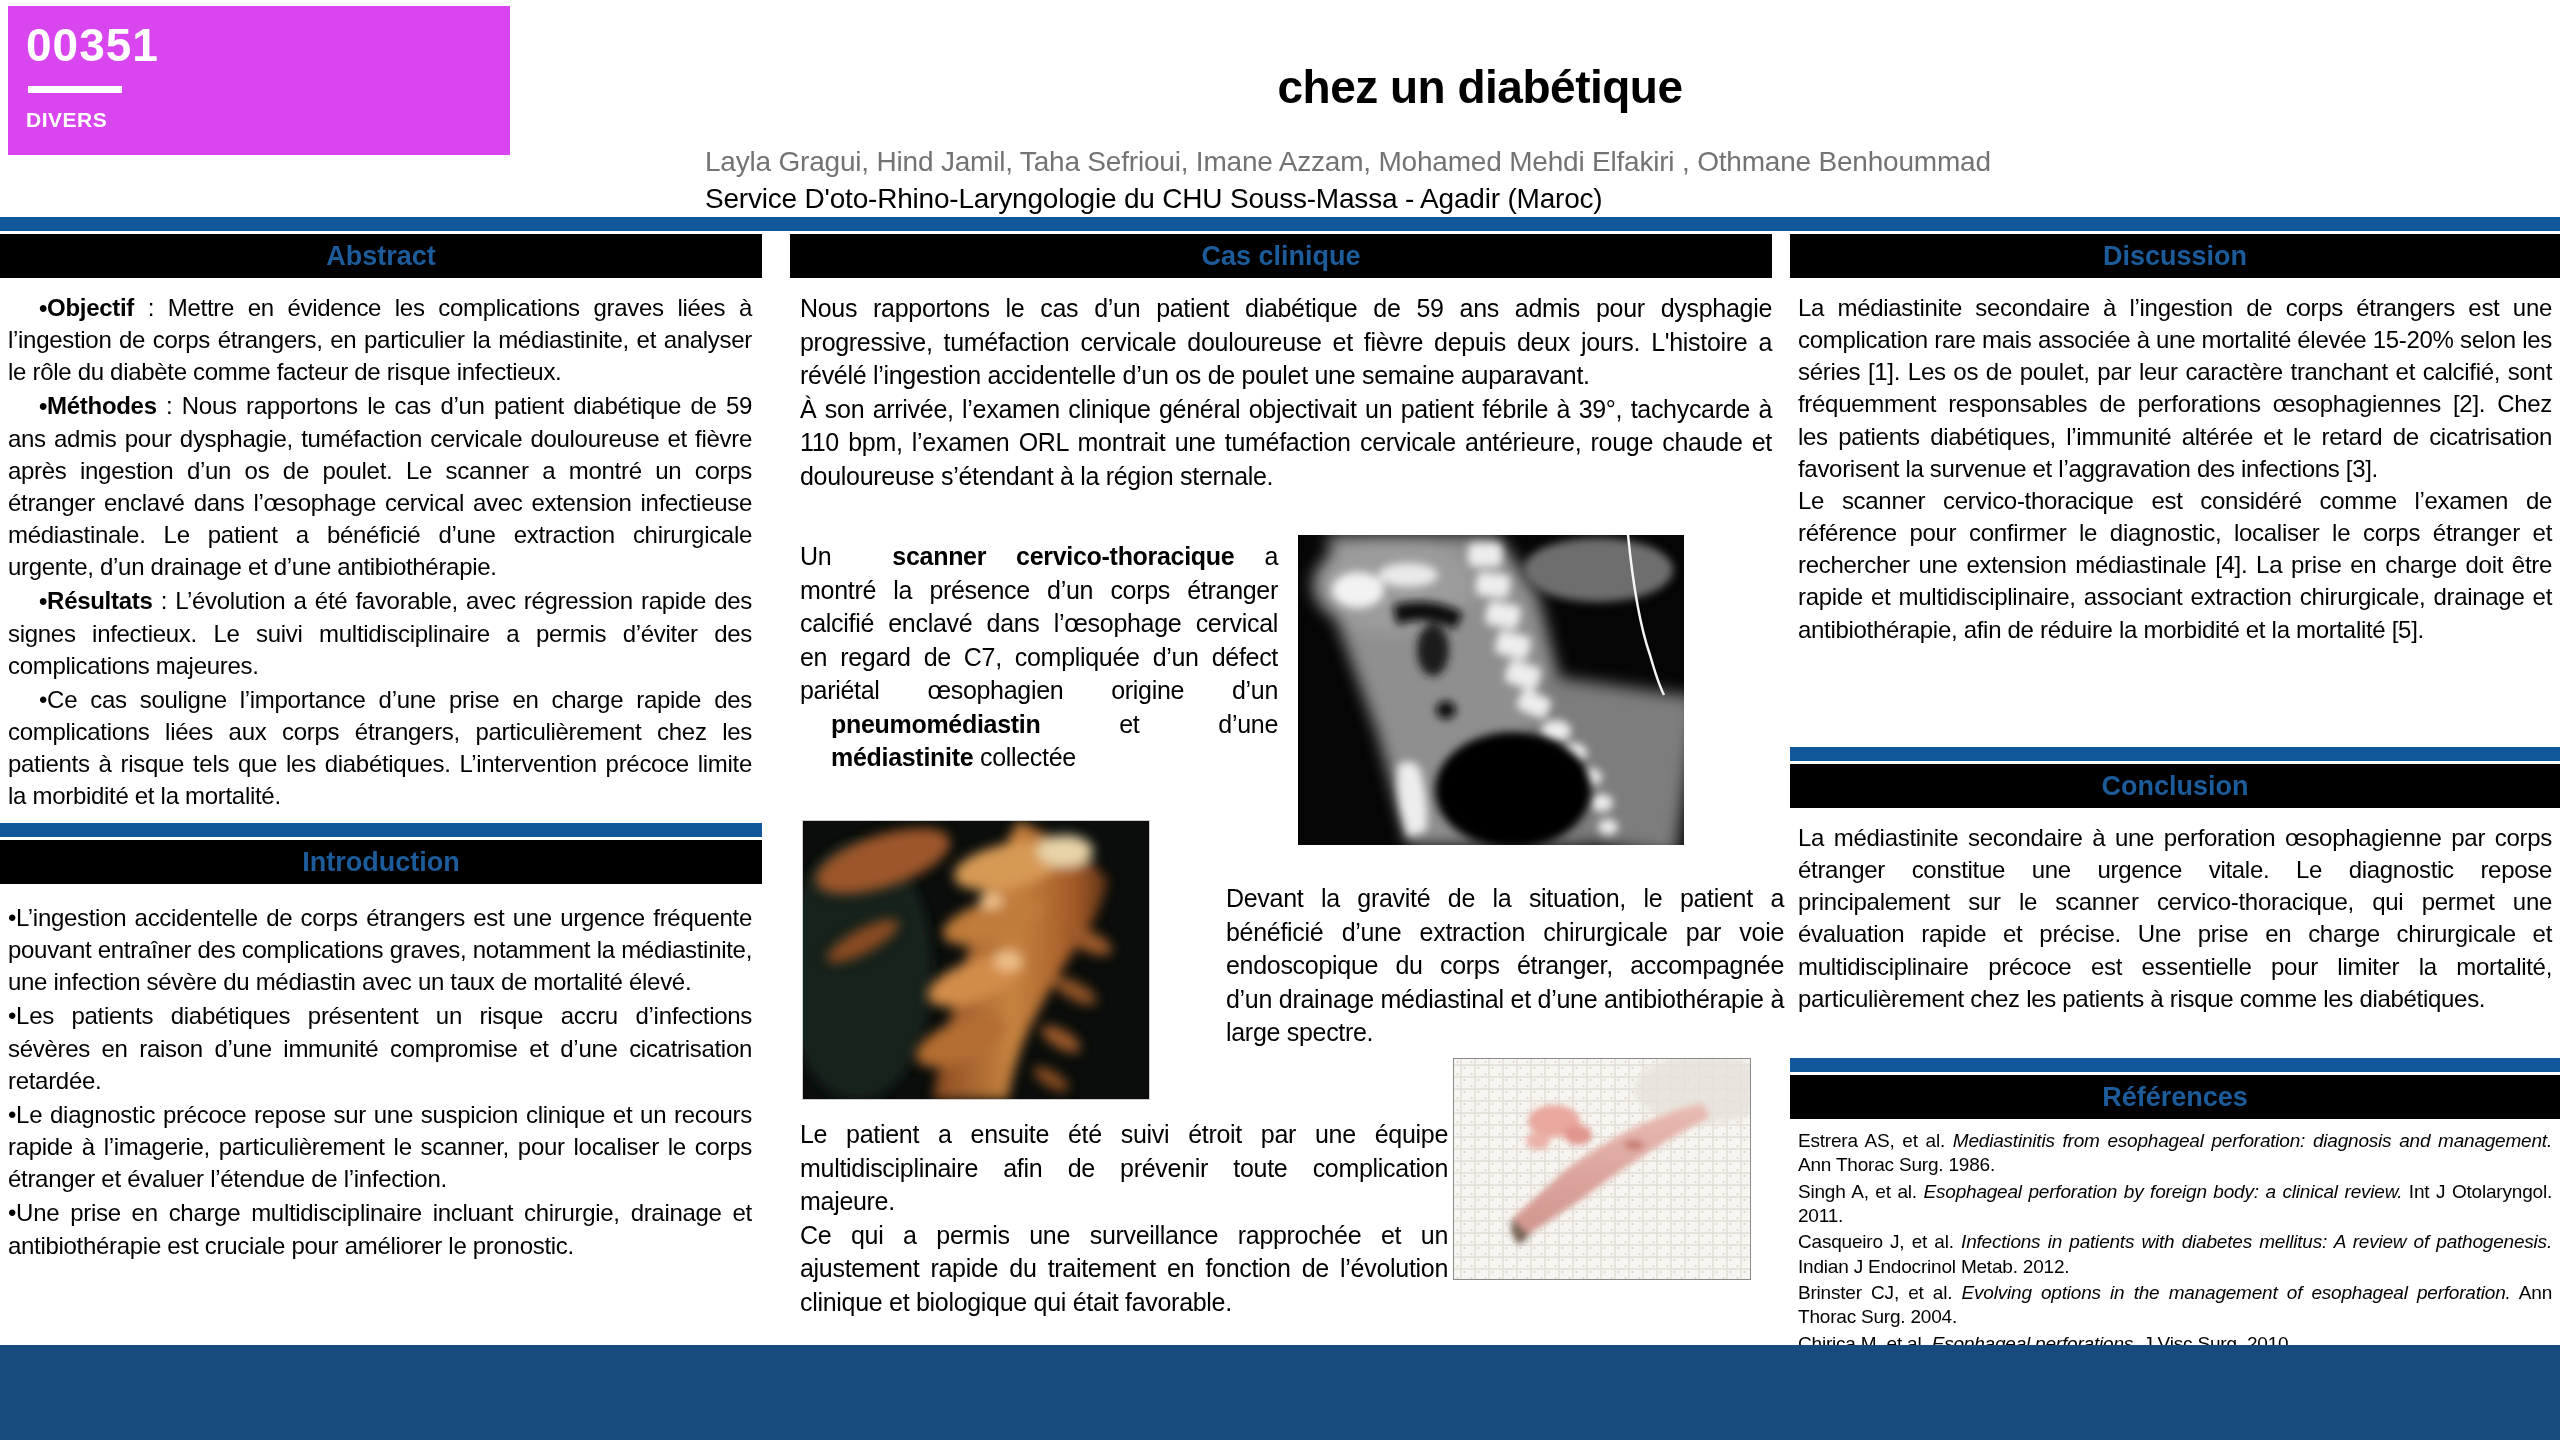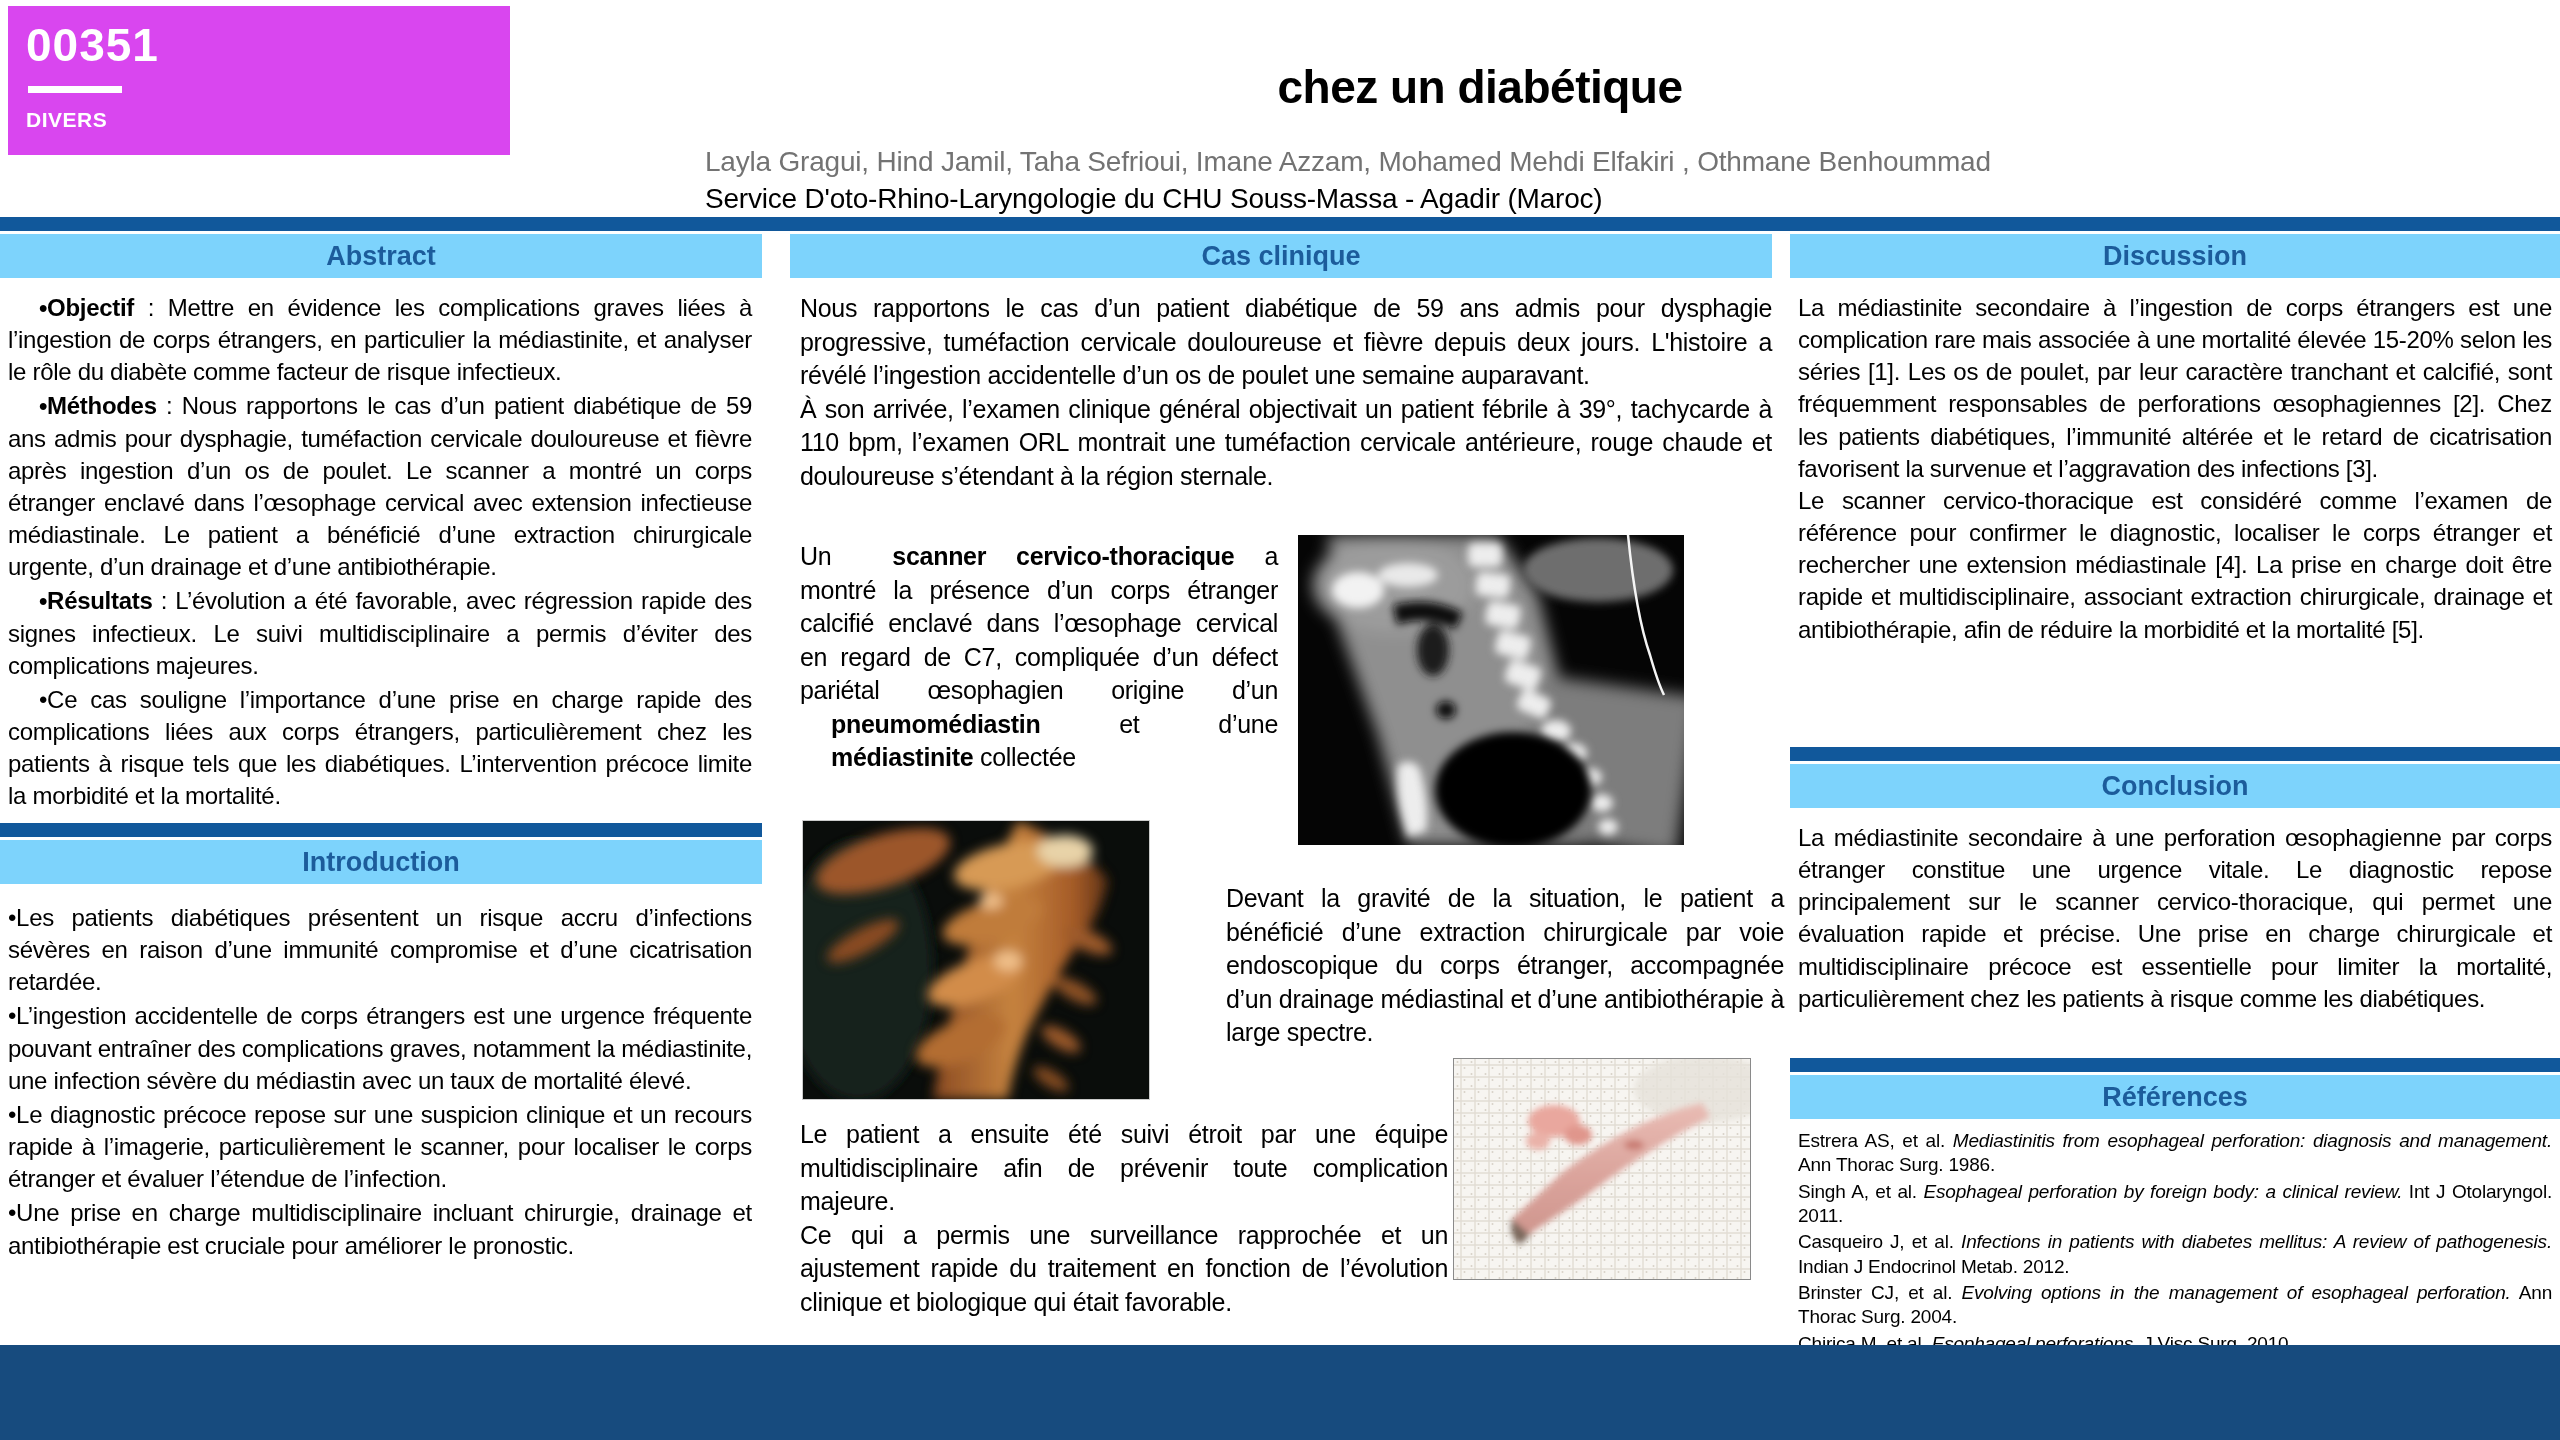--- a/index.html
+++ b/index.html
@@ -12,21 +12,21 @@
   .id-line{width:94px;height:7px;background:#fff;margin:14px 0 0 2px;}
   .id-cat{font-size:21px;font-weight:bold;margin-top:15px;letter-spacing:.5px;}
 
   .title{position:absolute;left:430px;top:6px;width:2100px;text-align:center;color:#000;font-weight:bold;font-size:46px;line-height:1.18;letter-spacing:-.5px;}
   .authors{position:absolute;left:705px;top:146px;width:1700px;font-size:28px;color:#737373;letter-spacing:-.2px;}
   .affiliation{position:absolute;left:705px;top:183px;width:1700px;font-size:28px;color:#000;letter-spacing:-.2px;}
 
   .top-bar{position:absolute;left:0;top:217px;width:2560px;height:14px;background:#11589B;}
 
   
-  .sec-strip{height:44px;background:#7dd3fc;display:flex;align-items:center;justify-content:center;}
+  .sec-strip{height:44px;background:#000000;display:flex;align-items:center;justify-content:center;}
   .sec-strip span{font-size:27px;font-weight:bold;color:#1C5C9B;}
   .sec-bar{height:14px;background:#11589B;margin-bottom:3px;}
 
   .bodytext{font-size:24px;line-height:1.34;letter-spacing:-.3px;text-align:justify;color:#000;}
   .bodytext p{margin:0;}
   .item{margin-bottom:2px;}
   .b{font-weight:bold;margin-left:31px;}
   .i{font-style:italic;}
 
   
@@ -86,22 +86,22 @@
       <div class="item"><span class="b"></span><span>•Ce cas souligne l’importance d’une prise en charge rapide des complications liées aux corps étrangers, particulièrement chez les patients à risque tels que les diabétiques. L’intervention précoce limite la morbidité et la mortalité.</span></div>
     </div>
   </div>
 
   <div class="intro-block">
     <div class="sec-bar"></div>
     <div class="sec-strip">
       <span>Introduction</span>
     </div>
     <div class="bodytext" style="padding:18px 10px 0 8px;">
+      <div class="item"><span>•L’ingestion accidentelle de corps étrangers est une urgence fréquente pouvant entraîner des complications graves, notamment la médiastinite, une infection sévère du médiastin avec un taux de mortalité élevé.</span></div>
       <div class="item"><span>•Les patients diabétiques présentent un risque accru d’infections sévères en raison d’une immunité compromise et d’une cicatrisation retardée.</span></div>
-      <div class="item"><span>•L’ingestion accidentelle de corps étrangers est une urgence fréquente pouvant entraîner des complications graves, notamment la médiastinite, une infection sévère du médiastin avec un taux de mortalité élevé.</span></div>
       <div class="item"><span>•Le diagnostic précoce repose sur une suspicion clinique et un recours rapide à l’imagerie, particulièrement le scanner, pour localiser le corps étranger et évaluer l’étendue de l’infection.</span></div>
       <div class="item"><span>•Une prise en charge multidisciplinaire incluant chirurgie, drainage et antibiothérapie est cruciale pour améliorer le pronostic.</span></div>
     </div>
   </div>
 
   <div class="col-mid-strip">
     <div class="sec-strip">
       <span>Cas clinique</span>
     </div>
   </div>

